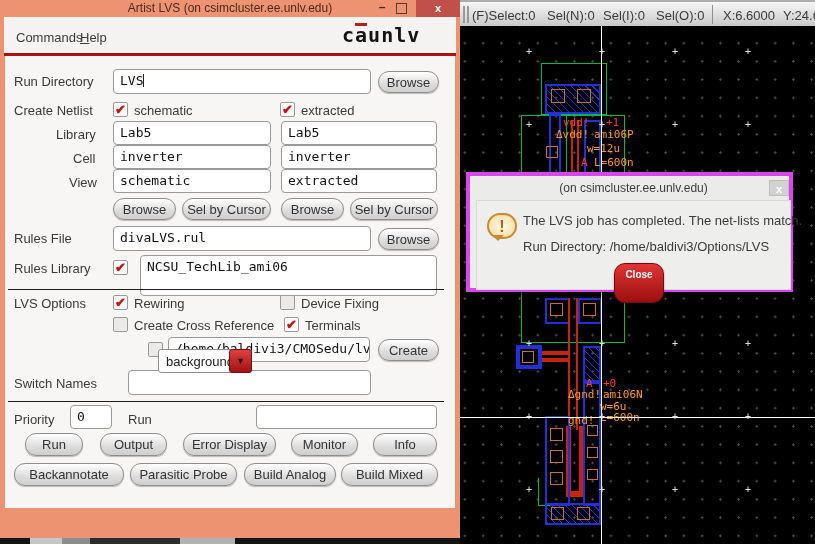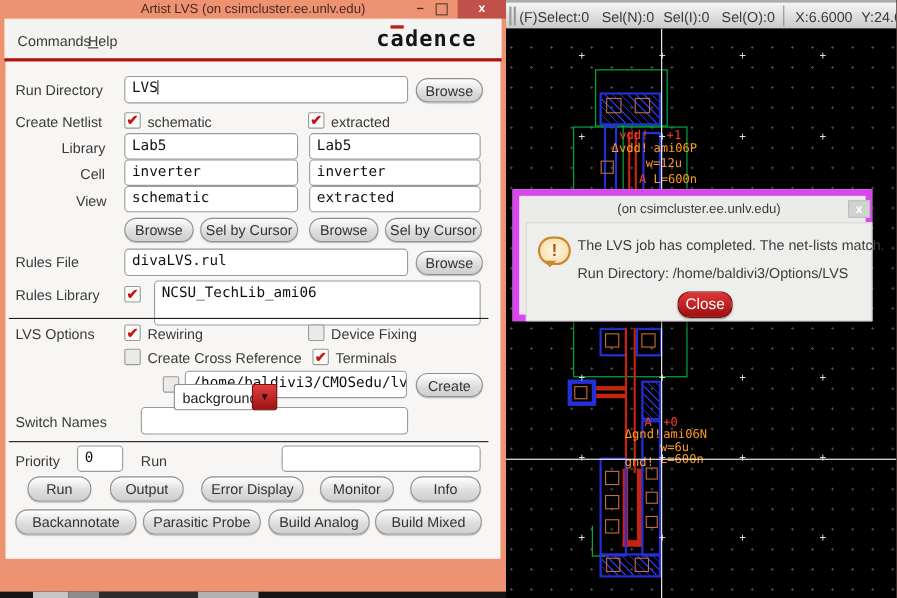--- a/index.html
+++ b/index.html
@@ -90,57 +90,57 @@
   #red-u { position:absolute; border-left:5px solid #c62310; border-right:5px solid #c62310;
            border-bottom:6px solid #c62310; }
   .clab { position:absolute; font-family:"DejaVu Sans Mono",monospace; font-size:11px;
           white-space:nowrap; }
   .red-t { color:#ff3a28; } .org-t { color:#ff9a22; }
   #xhair-v { position:absolute; left:141px; top:0; width:1px; height:518px; background:#fff; }
   #xhair-h { position:absolute; left:0; top:391px; width:355px; height:1px; background:#fff; }
 
   
   #popup { position:absolute; left:466px; top:172px; width:327px; height:120px;
-           background:#ebebe9; border:6px solid #d946ef; box-shadow:2px 3px 6px rgba(0,0,0,.5); }
+           background:#ebebe9; border:4px solid #d946ef; box-shadow:2px 3px 6px rgba(0,0,0,.5); }
   #popup-title { position:absolute; left:0; top:0; width:327px; height:24px;
                  font-size:12px; color:#3c3c3c; text-align:center; line-height:24px; }
   #popup-x { position:absolute; left:299px; top:4px; width:20px; height:16px; background:#d2d2d2;
              color:#fff; font-weight:bold; font-size:11px; text-align:center; line-height:16px;
              border:1px solid #bdbdbd; }
   #popup-body { position:absolute; left:6px; top:24px; width:315px; height:90px;
                 background:#eeeeec; border:1px solid #d8d8d6; }
   #popup-icon { position:absolute; left:10px; top:12px; width:30px; height:26px;
                 background:radial-gradient(#fdf8e2,#f6d9a0); border:2px solid #c98a2e;
                 border-radius:13px; color:#b35c12; font-weight:bold; font-size:16px;
                 text-align:center; line-height:23px; }
   #popup-icon::after { content:''; position:absolute; left:3px; bottom:-10px;
                        border:6px solid transparent; border-top-color:#c98a2e; }
   .popup-msg { position:absolute; left:46px; font-size:13px; color:#3c3c3c; white-space:nowrap; }
-  #popup-close { position:absolute; left:137px; top:62px; width:50px; height:24px;
+  #popup-close { position:absolute; left:137px; top:62px; width:50px; height:40px;
                  background:linear-gradient(#e23535,#9c0f0f); border:1px solid #760a0a;
-                 border-radius:11px; color:#fff; font-weight:normal; font-size:14px;
+                 border-radius:11px; color:#fff; font-weight:bold; font-size:10px;
                  text-align:center; line-height:21px; box-shadow:0 1px 2px rgba(0,0,0,.4); }
 </style>
 </head>
 <body>
 
 <div id="root">
 
   <div id="lvs-win">
     <div id="lvs-titlebar">
       <span>Artist LVS (on csimcluster.ee.unlv.edu)</span>
       <span id="btn-min" class="win-btn">–</span>
       <span id="btn-max" class="win-btn"></span>
       <span id="btn-close">x</span>
     </div>
 
     <div id="lvs-menubar">
       <span id="menu-commands" class="menu-item">Commands</span>
       <span id="menu-help" class="menu-item">Help</span>
-      <span id="brand"><span>c</span><span class="brand-a">a</span><span>dence</span></span>
+      <span id="brand"><span>c</span><span class="brand-a">a</span><span>unlv</span></span>
     </div>
     <div id="red-sep"></div>
 
     <div id="lvs-form"></div>
 
     <span class="flabel" style="left:14px;top:74px">Run Directory</span>
     <div class="field" style="left:113px;top:69px;width:258px;height:25px"><span>LVS</span><span class="caret"></span></div>
     <div class="pill" style="left:378px;top:71px;width:61px;height:22px;line-height:21px">Browse</div>
 
     <span class="flabel" style="left:14px;top:103px">Create Netlist</span>

